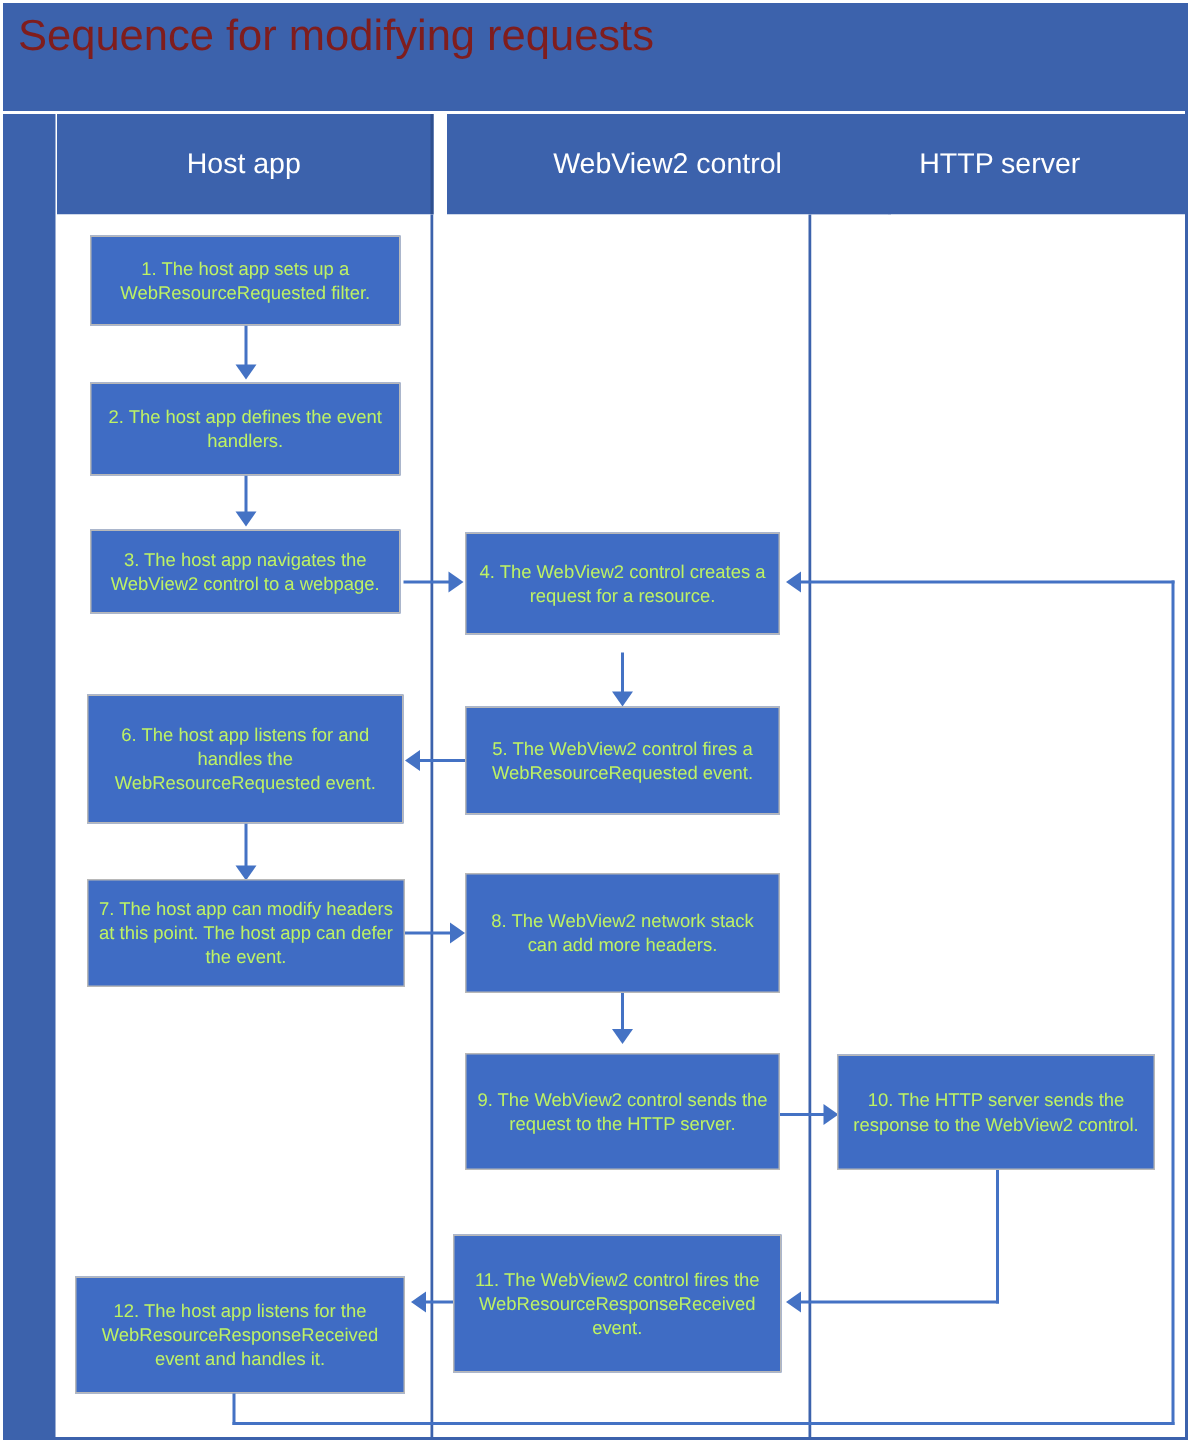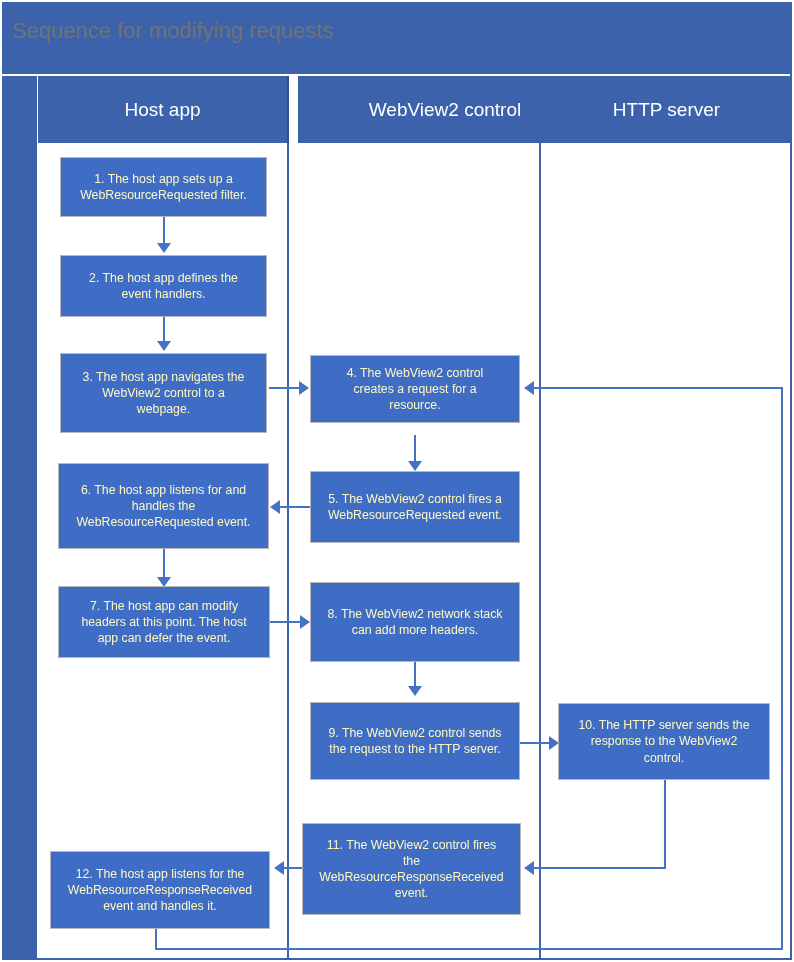--- a/index.html
+++ b/index.html
@@ -24,23 +24,23 @@
     left: 2px;
     top: 2px;
     width: 790px;
     height: 72px;
     background: #3c62ac;
     box-sizing: border-box;
   }
   .title-text {
     position: absolute;
     left: 12px;
-    top: 18px;
-    font-size: 22px;
-    color: #737373;
+    top: 8px;
+    font-size: 29px;
+    color: #7f1d1d;
     font-family: "Liberation Sans", sans-serif;
     white-space: nowrap;
     letter-spacing: 0px;
   }
 
   
   .left-band {
     position: absolute;
     left: 2px;
     top: 76px;
@@ -96,29 +96,29 @@
     width: 2px;
     height: 958px;
     background: #3c62ac;
   }
 
   
   .box {
     position: absolute;
     background: #3f6cc4;
     border: 1px solid #b8b8b8;
-    color: #fef9c3;
+    color: #bef264;
     font-size: 12.3px;
     line-height: 1.32;
     text-align: center;
     display: flex;
     align-items: center;
     justify-content: center;
     box-sizing: border-box;
-    padding: 2px 16px;
+    padding: 2px 6px;
     z-index: 5;
   }
   .box span { display: block; width: 100%; }
 
   
   .conn {
     position: absolute;
     background: #4472c4;
     z-index: 3;
   }
@@ -214,21 +214,21 @@
   <div class="arrow arrow-left" style="left:524px; top:381px;"></div>
 
   <div class="box" style="left:60px; top:157px; width:207px; height:60px;">
     <span>1. The host app sets up a WebResourceRequested filter.</span>
   </div>
 
   <div class="box" style="left:60px; top:255px; width:207px; height:62px;">
     <span>2. The host app defines the event handlers.</span>
   </div>
 
-  <div class="box" style="left:60px; top:353px; width:207px; height:80px;">
+  <div class="box" style="left:60px; top:353px; width:207px; height:56px;">
     <span>3. The host app navigates the WebView2 control to a webpage.</span>
   </div>
 
   <div class="box" style="left:310px; top:355px; width:210px; height:68px;">
     <span>4. The WebView2 control creates a request for a resource.</span>
   </div>
 
   <div class="box" style="left:310px; top:471px; width:210px; height:72px;">
     <span>5. The WebView2 control fires a WebResourceRequested event.</span>
   </div>

